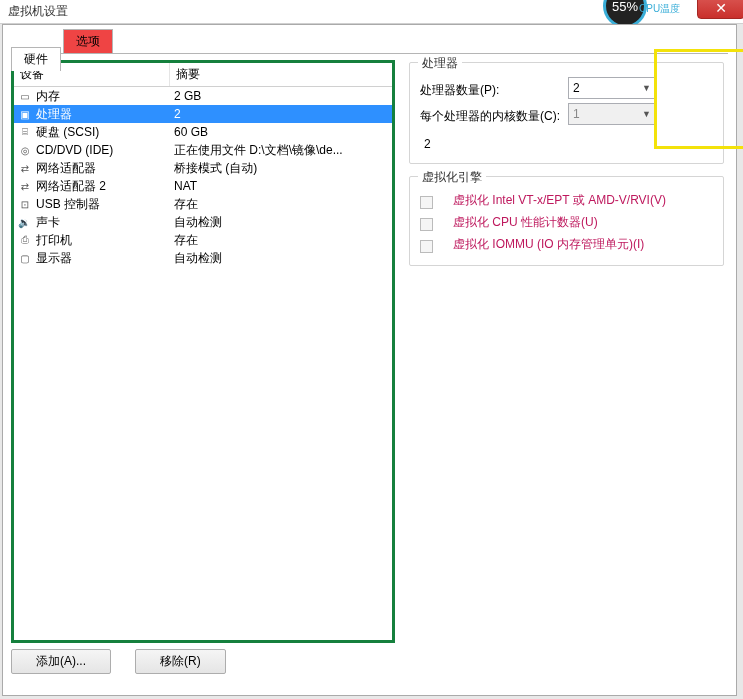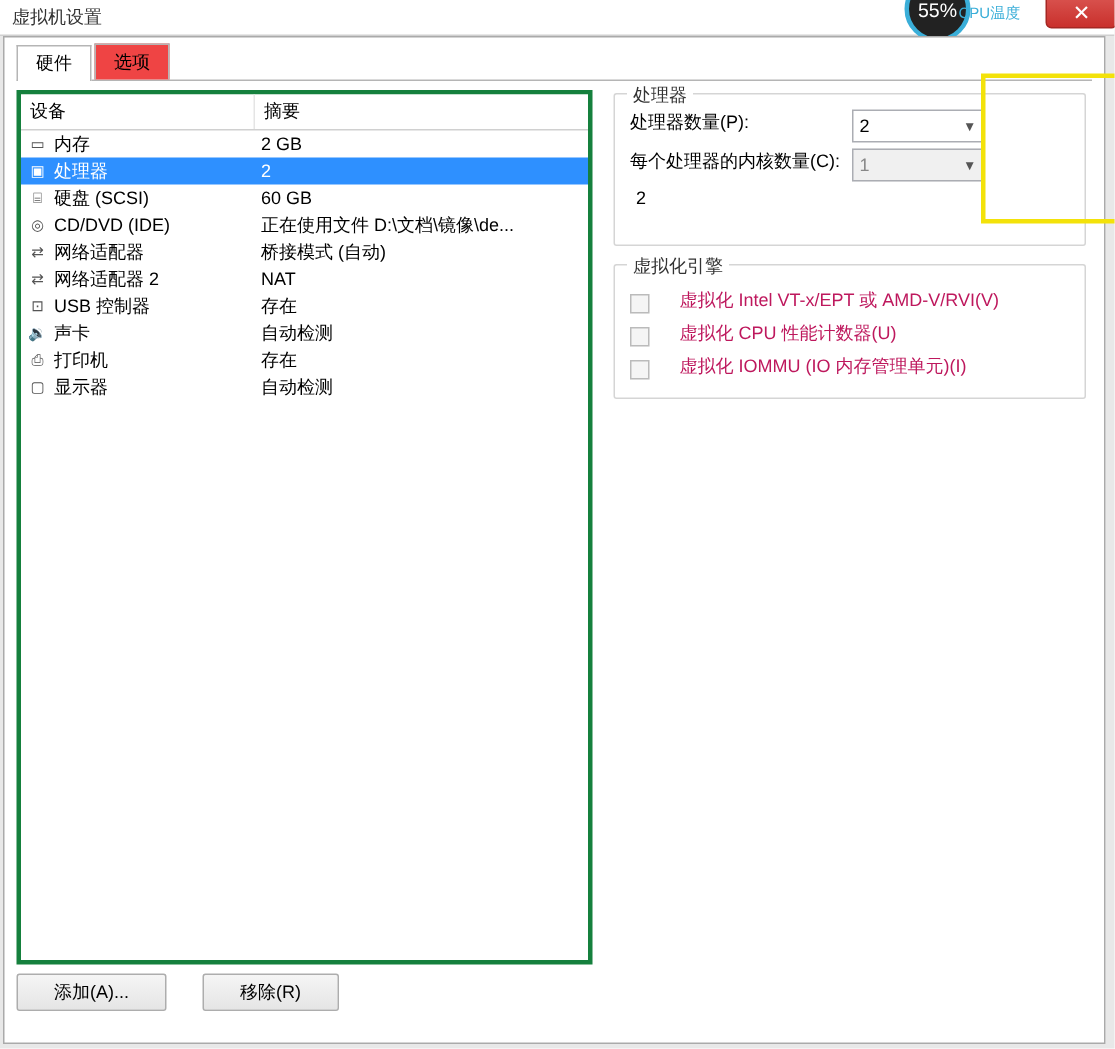--- a/index.html
+++ b/index.html
@@ -9,21 +9,21 @@
 .titlebar-title { color: #333; }
 .close-btn { position: absolute; right: -2px; top: -3px; width: 48px; height: 22px; background: linear-gradient(#d9534f,#c9302c); border-radius: 0 0 4px 4px; color: #fff; display: flex; align-items: center; justify-content: center; font-size: 14px; border: 1px solid #a52723; }
 .gauge { position: absolute; right: 80px; top: -10px; width: 60px; height: 40px; }
 .gauge-circle { width: 44px; height: 44px; border-radius: 50%; background: #222; border: 3px solid #3aaed8; display: flex; align-items: center; justify-content: center; color: #fff; font-size: 13px; position: absolute; left: 0; top: -6px; }
 .gauge-label { position: absolute; left: 36px; top: 12px; color: #3aaed8; font-size: 10px; white-space: nowrap; }
 
 .window-body { background: #fff; border: 1px solid #aaa; margin: 0 6px 6px 2px; height: 672px; padding: 4px 8px 8px 8px; position: relative; }
 
 .tabs { display: flex; border-bottom: 1px solid #b5b5b5; margin-bottom: 6px; }
 .tab { padding: 3px 12px; border: 1px solid #b5b5b5; border-bottom: none; background: #ef4444; margin-right: 2px; cursor: pointer; }
-.tab.active { background: #fff; position: relative; top: 1px; }
+.tab.active { background: #fff; position: relative; top: 18px; }
 
 .content { display: flex; gap: 10px; height: 620px; }
 .left-panel { width: 384px; border: 3px solid #15803d; display: flex; flex-direction: column; }
 .list-header { display: flex; border-bottom: 1px solid #d0d0d0; background: #fff; }
 .list-header > div { padding: 3px 6px; font-weight: normal; }
 .col-device { width: 156px; border-right: 1px solid #e5e5e5; }
 .col-summary { flex: 1; font-family: Liberation Serif, serif; }
 .device-list { flex: 1; overflow: auto; }
 .device-row { display: flex; height: 18px; align-items: center; cursor: pointer; }
 .device-row .dcol1 { width: 156px; padding-left: 4px; display: flex; align-items: center; gap: 4px; }
@@ -31,21 +31,21 @@
 .device-row.selected { background: #2e90ff; color: #fff; }
 .dev-icon { width: 14px; height: 12px; display: inline-flex; align-items: center; justify-content: center; font-size: 10px; color: #555; flex-shrink: 0; }
 .device-row.selected .dev-icon { color: #fff; }
 
 .left-buttons { display: flex; justify-content: flex-start; gap: 24px; padding: 6px 0; }
 .btn { border: 1px solid #adadad; background: linear-gradient(#f5f5f5,#e5e5e5); padding: 3px 24px; border-radius: 2px; cursor: pointer; }
 
 .right-panel { flex: 1; padding: 2px 4px; }
 .fieldset { border: 1px solid #d5d5d5; border-radius: 2px; padding: 10px 10px 12px 10px; margin-bottom: 12px; position: relative; }
 .fieldset .legend { position: absolute; top: -8px; left: 8px; background: #fff; padding: 0 4px; color: #333; }
-.form-row { display: flex; align-items: flex-start; height: 26px; }
+.form-row { display: flex; align-items: flex-end; height: 26px; }
 .form-row .lbl { width: 148px; }
 .form-row .val { flex: 1; }
 .select { width: 88px; height: 22px; border: 1px solid #abadb3; background: #fff; display: flex; align-items: center; justify-content: space-between; padding: 0 4px; }
 .select.disabled { background: #f0f0f0; color: #888; }
 .select .arrow { font-size: 9px; color: #555; }
 .highlight-box { position: absolute; border: 3px solid #f3e20a; pointer-events: none; }
 .chk-row { display: flex; align-items: flex-end; gap: 20px; height: 22px; color: #be185d; }
 .chk { width: 13px; height: 13px; border: 1px solid #bbb; background: #f5f5f5; }
 </style>
 </head>

